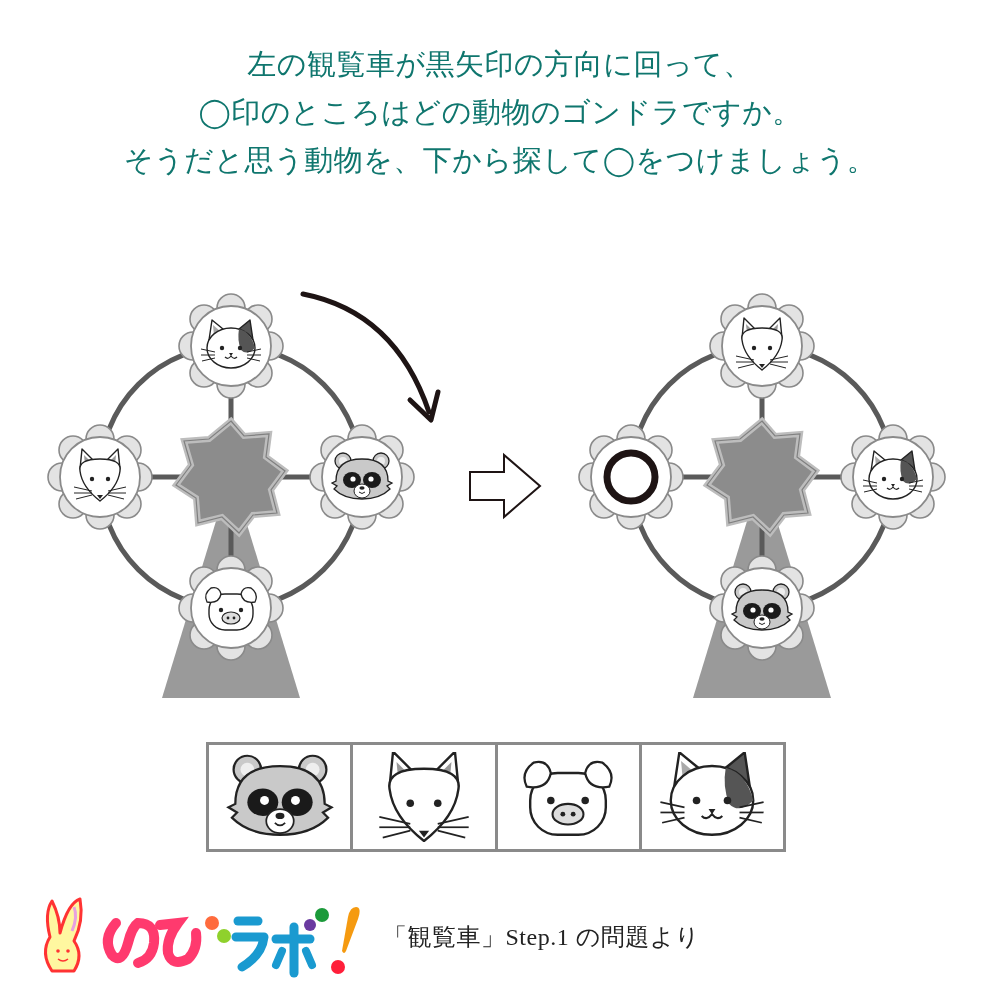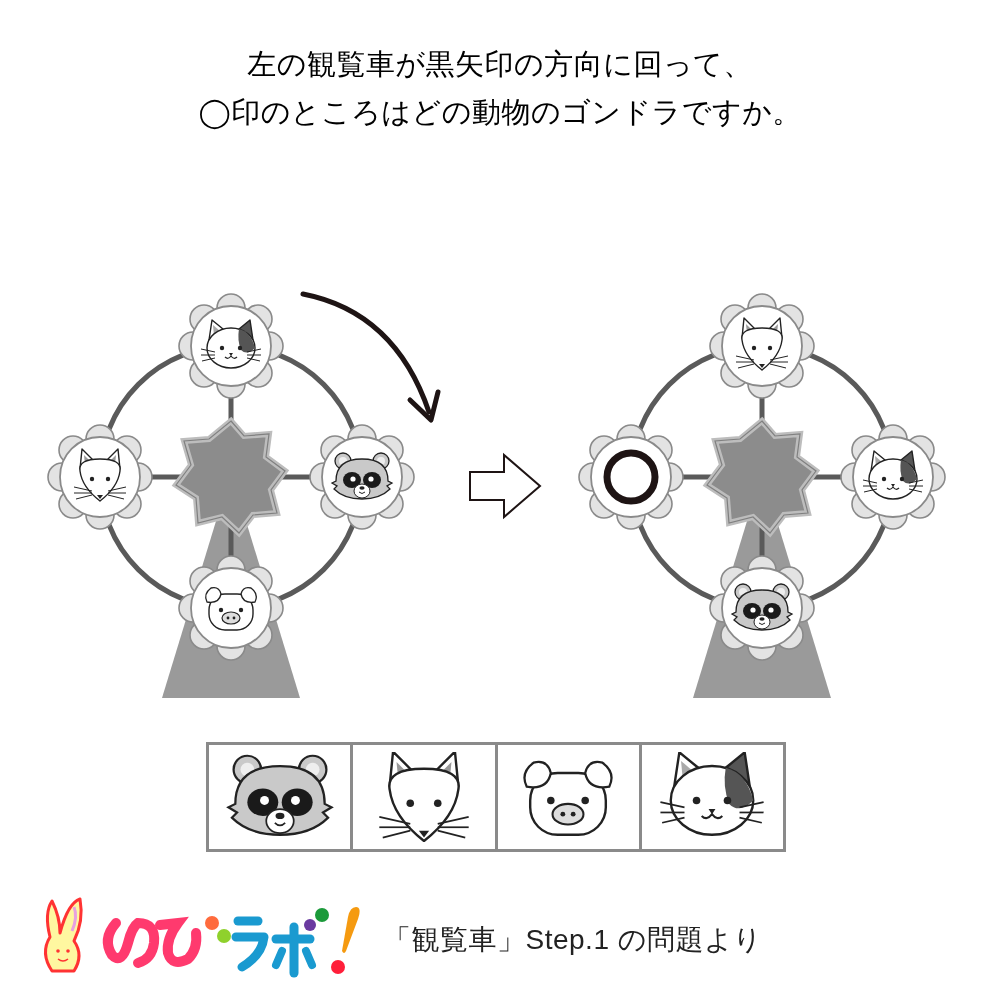--- a/index.html
+++ b/index.html
@@ -1,36 +1,37 @@
 <!DOCTYPE html>
 <html><head>
 <meta charset="utf-8">
 <style>
   html, body { margin: 0; padding: 0; background: #ffffff; }
   body { width: 1000px; height: 1000px; position: relative; overflow: hidden;
          font-family: "DejaVu Sans", "Liberation Sans", sans-serif; }
   .question { position: absolute; left: 0; top: 40px; width: 1000px; text-align: center;
-              color: #000000; font-size: 29px; line-height: 48px; font-weight: normal; letter-spacing: 0.5px; }
+              color: #0f766e; font-size: 29px; line-height: 48px; font-weight: normal; letter-spacing: 0.5px; }
   .question div { white-space: nowrap; }
   .stage { position: absolute; left: 0; top: 0; width: 1000px; height: 1000px; }
   .answer-box { position: absolute; left: 206px; top: 742px; width: 580px; height: 110px;
                 box-sizing: border-box; border: 3px solid #8a8a8a; display: flex; background: #fff; }
   .answer-cell { flex: 1; border-right: 3px solid #8a8a8a; display: flex; align-items: center; justify-content: center; cursor: pointer; }
   .answer-cell:last-child { border-right: none; }
   .footer { position: absolute; left: 38px; top: 893px; width: 900px; height: 85px; }
   .logo { position: absolute; left: 0; top: 0; width: 330px; height: 85px; }
-  .source { position: absolute; left: 345px; top: 28px; font-size: 28px; color: #222;
-            font-family: Liberation Sans, sans-serif; white-space: nowrap; letter-spacing: 0.5px; }
+  .source { position: absolute; left: 345px; top: 28px; font-size: 24px; color: #222;
+            font-family: Liberation Serif, serif; white-space: nowrap; letter-spacing: 0.5px; }
 </style>
 </head>
 <body>
 
 <div class="question">
   <div>左の観覧車が黒矢印の方向に回って、</div>
   <div>◯印のところはどの動物のゴンドラですか。</div>
+  <div>そうだと思う動物を、下から探して◯をつけましょう。</div>
 </div>
 
 <svg class="stage" viewBox="0 0 1000 1000" xmlns="http://www.w3.org/2000/svg">
   <defs>
 
     <g id="gondola-frame">
       <g fill="#e3e3e3" stroke="#8a8a8a" stroke-width="1.6">
         <circle cx="0" cy="-38" r="14"></circle>
         <circle cx="27" cy="-27" r="14"></circle>
         <circle cx="38" cy="0" r="14"></circle>

